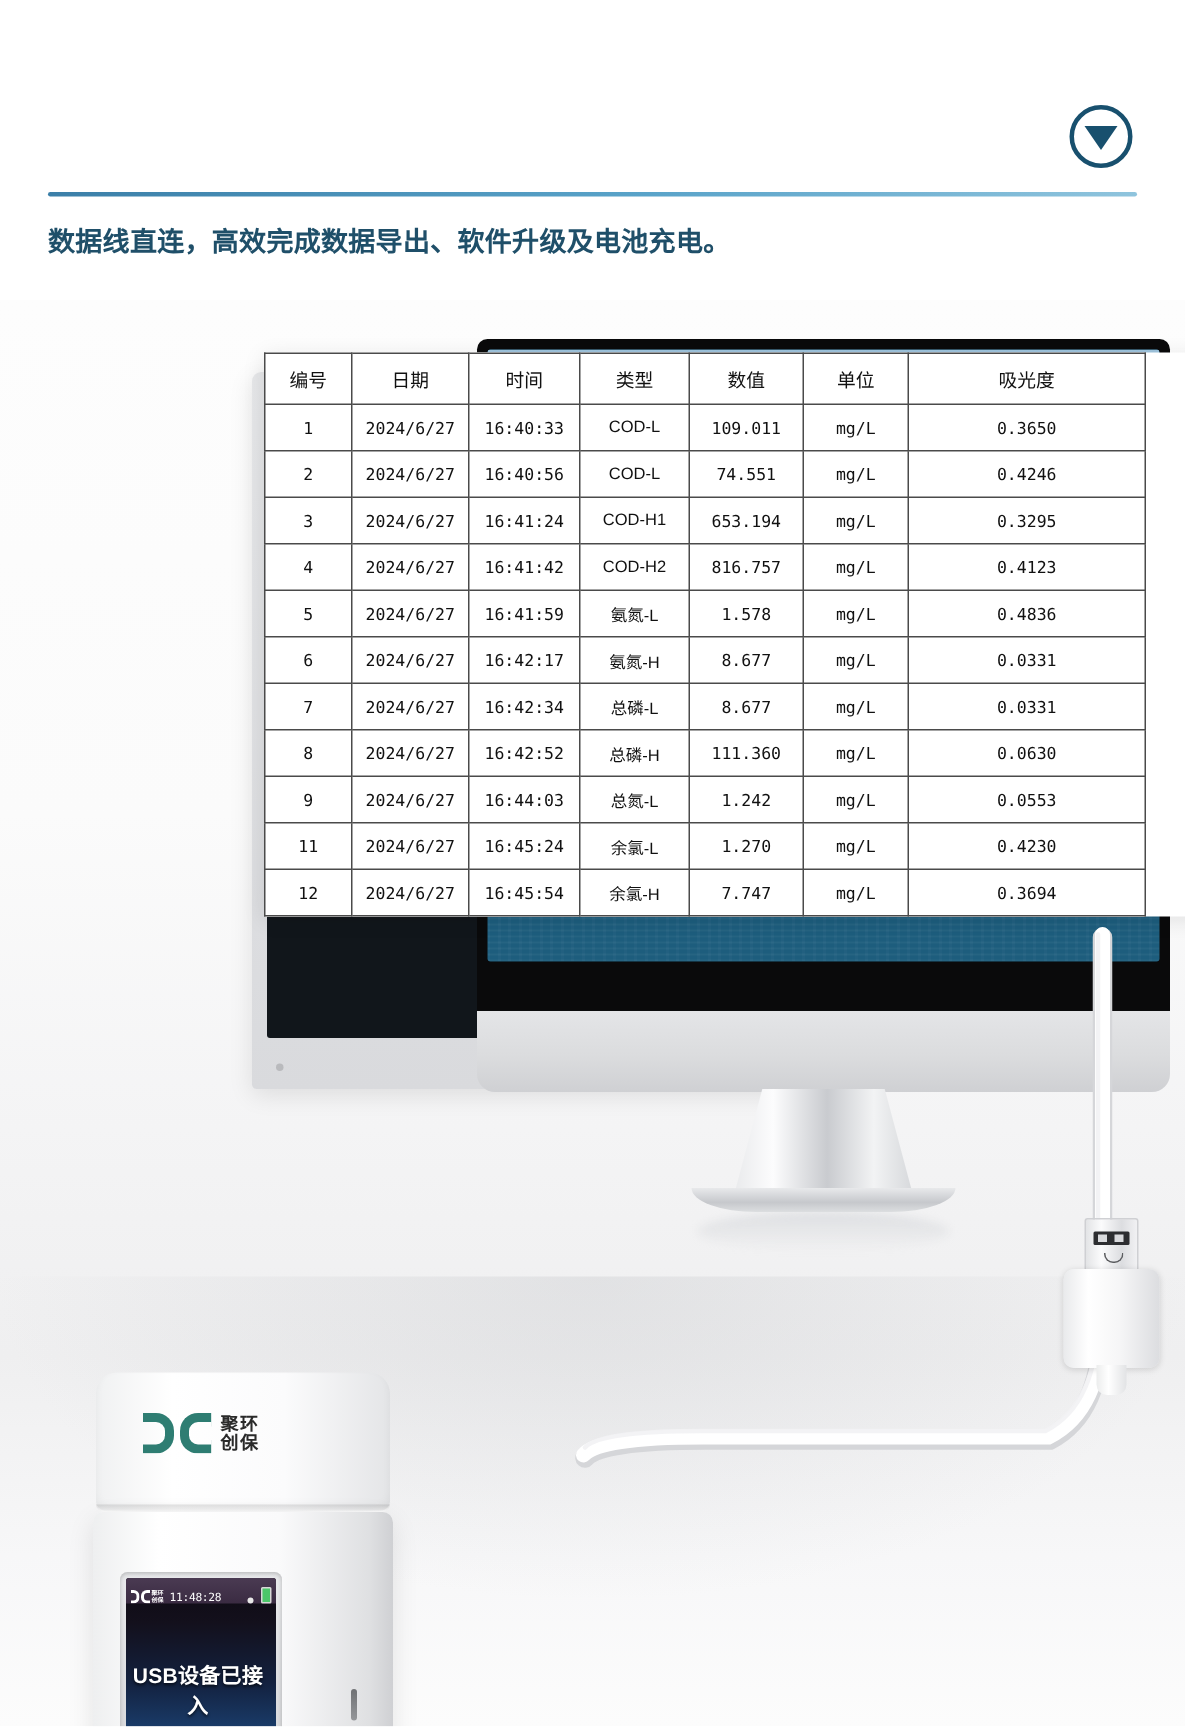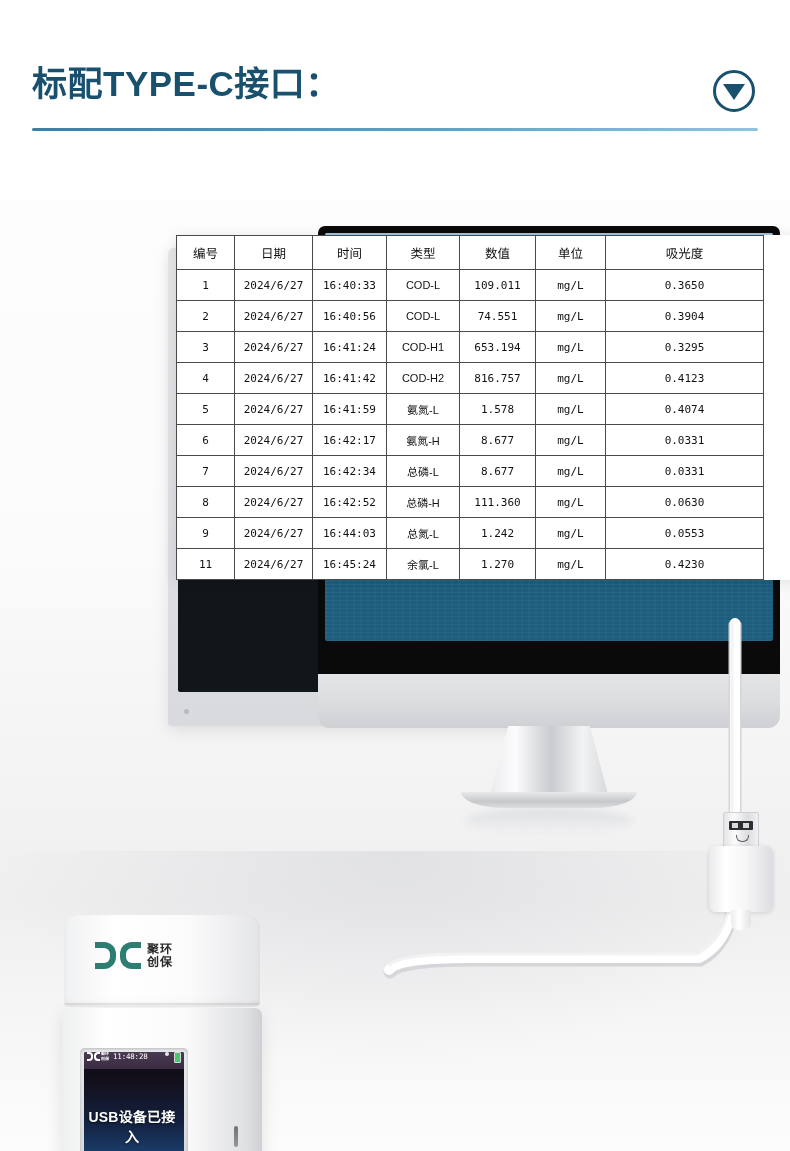--- a/index.html
+++ b/index.html
@@ -477,21 +477,21 @@
       #1a3d6b 76%,
       #2a66a8 100%);
   }
   #device .screen .statusbar {
     position: absolute;
     left: 0; top: 0;
     width: 100%;
     height: 17px;
     background: linear-gradient(to bottom, #4a3a52, #3a2b42);
     display: flex;
-    align-items: flex-start;
+    align-items: flex-end;
     padding: 0 3px;
     box-sizing: border-box;
     gap: 3px;
   }
   #device .screen .sb-logo {
     display: flex;
     align-items: center;
     gap: 1px;
   }
   #device .screen .sb-logo .m {
@@ -552,28 +552,28 @@
     background: linear-gradient(to bottom, #6f7174, #95979a);
     border-radius: 3px;
   }
 </style>
 </head>
 <body>
 
 <div id="page">
 
   <div id="header-block">
-    <div class="hd-title">标配TYPE-C接口：</div>
 
     <div class="hd-badge">
       <span class="tri"></span>
     </div>
 
     <div class="hd-rule"></div>
 
+    <div class="hd-sub">数据线直连，高效完成数据导出、软件升级及电池充电。</div>
   </div>
 
   <div id="scene">
 
     <div class="mon-back">
       <div class="inner"></div>
       <div class="dot"></div>
     </div>
 
     <div class="mon-main">
@@ -710,21 +710,21 @@
             <td>mg/L</td>
             <td>0.3650</td>
           </tr>
           <tr>
             <td>2</td>
             <td>2024/6/27</td>
             <td>16:40:56</td>
             <td class="cjk">COD-L</td>
             <td>74.551</td>
             <td>mg/L</td>
-            <td>0.3904</td>
+            <td>0.4246</td>
           </tr>
           <tr>
             <td>3</td>
             <td>2024/6/27</td>
             <td>16:41:24</td>
             <td class="cjk">COD-H1</td>
             <td>653.194</td>
             <td>mg/L</td>
             <td>0.3295</td>
           </tr>
@@ -737,21 +737,21 @@
             <td>mg/L</td>
             <td>0.4123</td>
           </tr>
           <tr>
             <td>5</td>
             <td>2024/6/27</td>
             <td>16:41:59</td>
             <td class="cjk">氨氮-L</td>
             <td>1.578</td>
             <td>mg/L</td>
-            <td>0.4074</td>
+            <td>0.4836</td>
           </tr>
           <tr>
             <td>6</td>
             <td>2024/6/27</td>
             <td>16:42:17</td>
             <td class="cjk">氨氮-H</td>
             <td>8.677</td>
             <td>mg/L</td>
             <td>0.0331</td>
           </tr>
@@ -784,17 +784,26 @@
           </tr>
           <tr>
             <td>11</td>
             <td>2024/6/27</td>
             <td>16:45:24</td>
             <td class="cjk">余氯-L</td>
             <td>1.270</td>
             <td>mg/L</td>
             <td>0.4230</td>
           </tr>
+          <tr>
+            <td>12</td>
+            <td>2024/6/27</td>
+            <td>16:45:54</td>
+            <td class="cjk">余氯-H</td>
+            <td>7.747</td>
+            <td>mg/L</td>
+            <td>0.3694</td>
+          </tr>
         </tbody>
     </table>
   </div>
 
 </div>
 
 </body></html>

